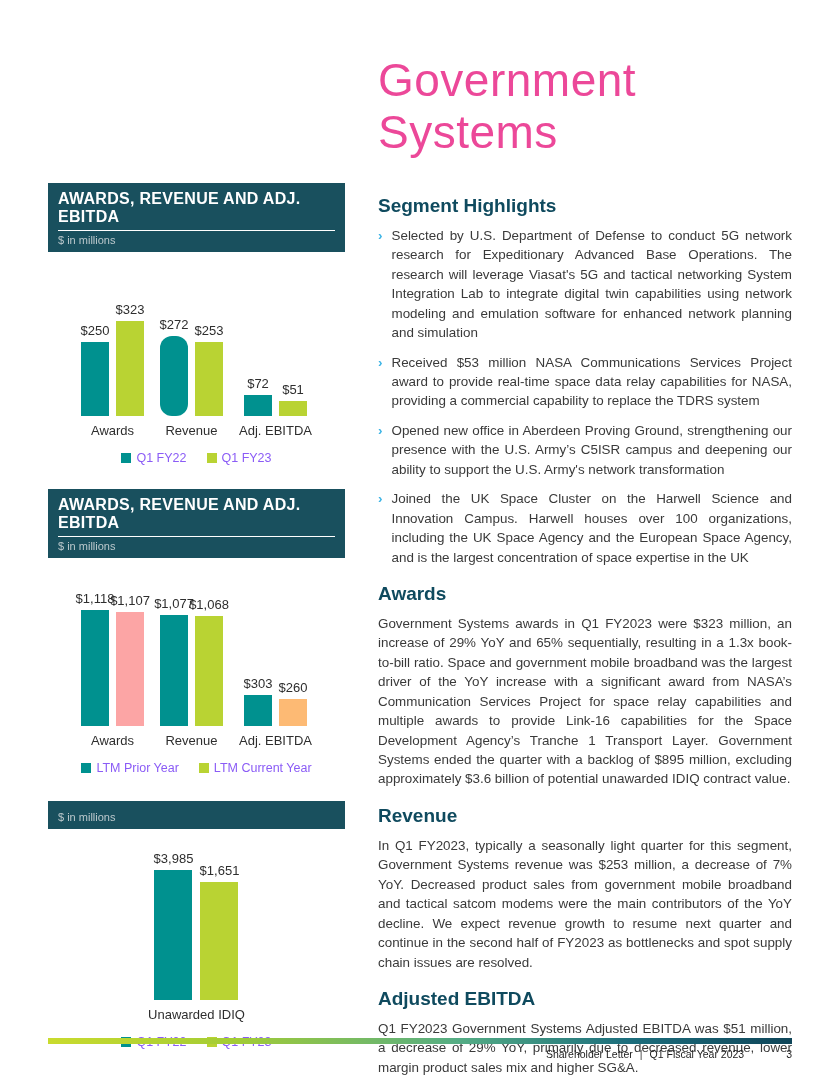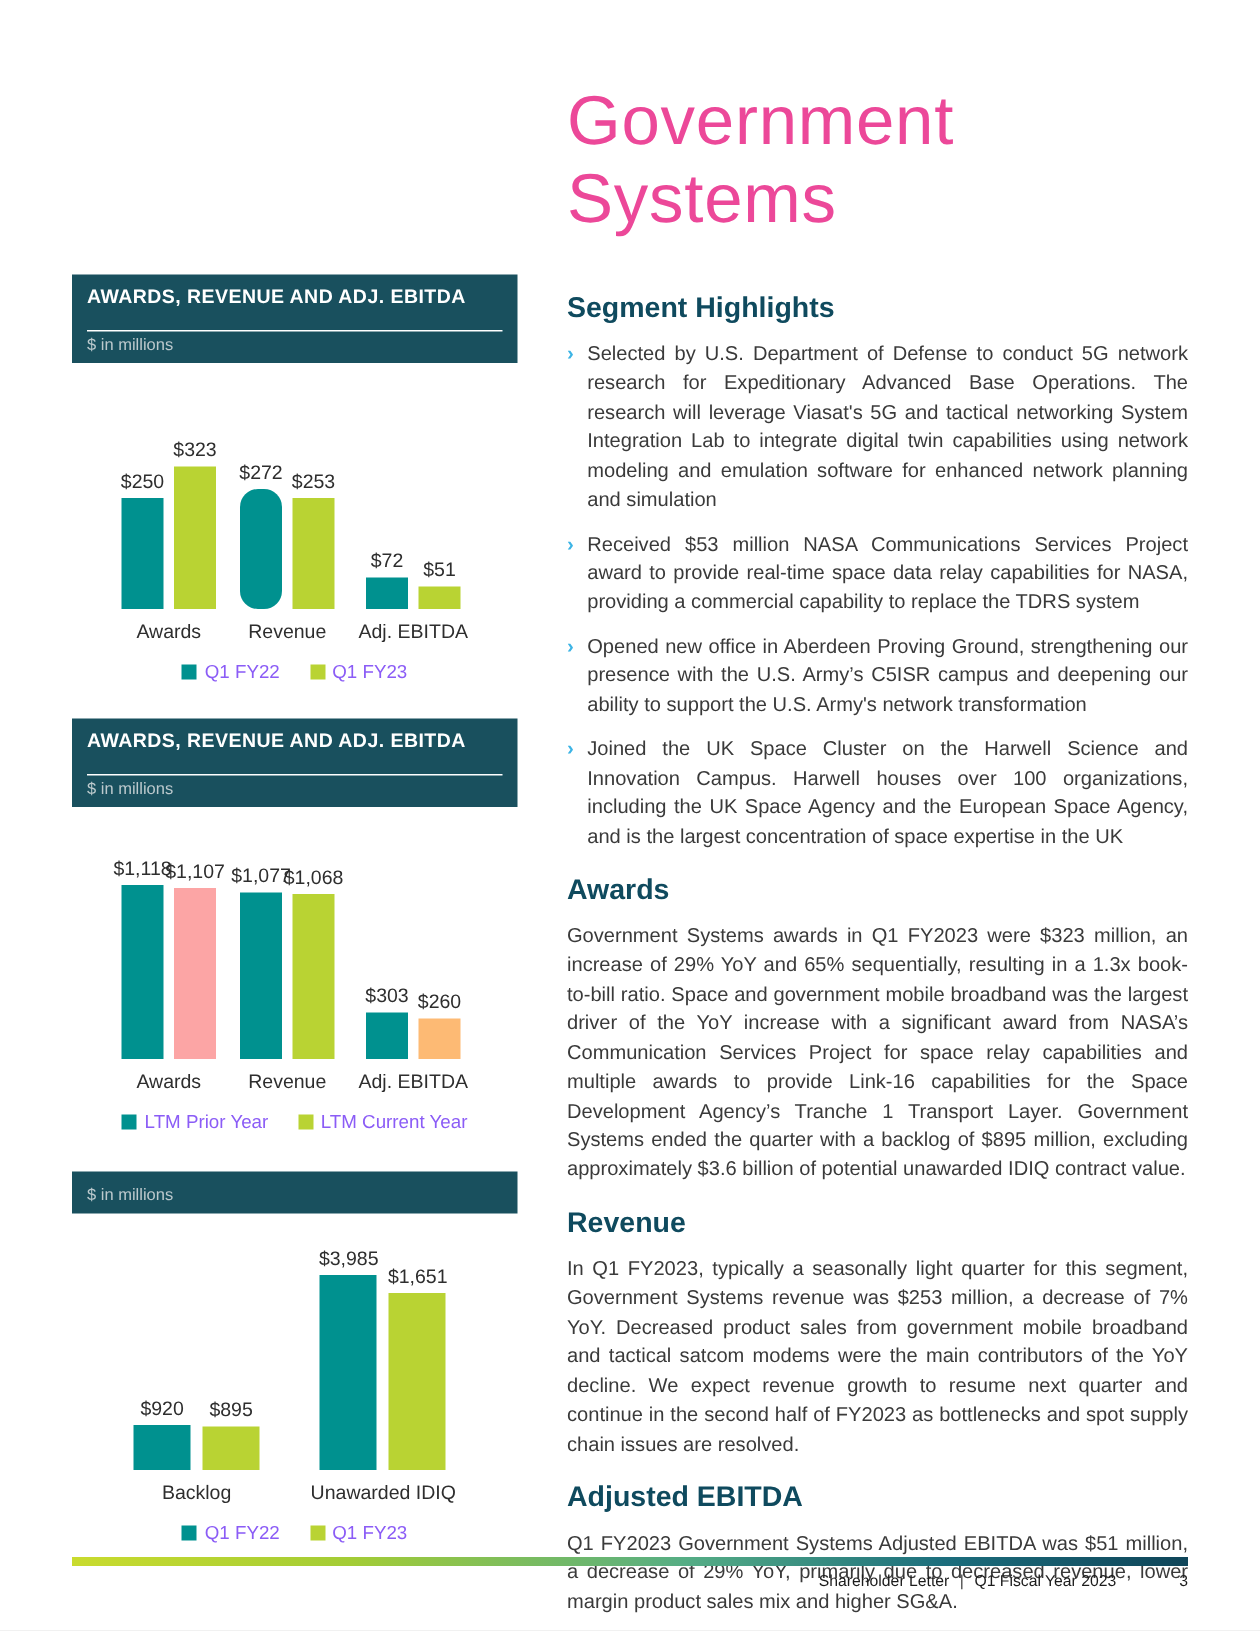--- a/index.html
+++ b/index.html
@@ -13,21 +13,21 @@
   .sec-heading.first{margin-top:0;}
   .body-text{font-size:13.4px;line-height:1.45;color:#3a3a3a;text-align:justify;}
   .bullet{display:flex;gap:9px;margin-bottom:10px;}
   .bullet .chev{color:#3cb4e5;font-weight:bold;font-size:13.5px;line-height:1.45;flex:0 0 auto;}
   .bullet .b-text{flex:1;}
 
   
   .left-col{position:absolute;left:48px;top:183px;width:297px;}
   .chart{margin-bottom:24px;}
   .chart-header{background:#19505e;color:#fff;padding:7px 10px 6px 10px;}
-  .chart-title{font-size:13px;font-weight:bold;letter-spacing:.3px;border-bottom:1px solid #ffffff;padding-bottom:15px;}
+  .chart-title{font-size:16px;font-weight:bold;letter-spacing:.3px;border-bottom:1px solid #ffffff;padding-bottom:4px;}
   .chart-subtitle{font-size:11px;color:#bcc9cd;padding-top:3px;}
   .chart-plot{display:flex;justify-content:center;align-items:flex-end;gap:16px;}
   .bar-group{display:flex;flex-direction:column;align-items:center;}
   .bars{display:flex;align-items:flex-end;gap:7px;height:var(--ph,100px);}
   .bar{width:28px;position:relative;}
   .bar-label{position:absolute;bottom:calc(100% + 4px);left:50%;transform:translateX(-50%);
              white-space:nowrap;font-size:13px;color:#2e2e2e;}
   .bar-cat{margin-top:7px;font-size:13px;color:#2e2e2e;}
   .chart-legend{display:flex;justify-content:center;gap:20px;margin-top:13px;}
   .legend-item{display:flex;align-items:center;gap:5px;font-size:12.5px;color:#8b5cf6;}
@@ -159,31 +159,20 @@
         </div>
     </section>
 
     <section class="chart">
       <header class="chart-header">
         <div class="chart-subtitle">$ in millions</div>
       </header>
       <div class="chart-plot">
           <div class="bar-group">
             <div class="bars">
-              <div class="bar" style="height: 22.1687%; background: rgb(0, 145, 143);">
-                <span class="bar-label">$920</span>
-              </div>
-              <div class="bar" style="height: 21.5663%; background: rgb(185, 211, 51);">
-                <span class="bar-label">$895</span>
-              </div>
-            </div>
-            <div class="bar-cat">Backlog</div>
-          </div>
-          <div class="bar-group">
-            <div class="bars">
               <div class="bar" style="height: 96.0241%; background: rgb(0, 145, 143);">
                 <span class="bar-label">$3,985</span>
               </div>
               <div class="bar" style="height: 87.6627%; background: rgb(185, 211, 51);">
                 <span class="bar-label">$1,651</span>
               </div>
             </div>
             <div class="bar-cat">Unawarded IDIQ</div>
           </div>
         </div>

